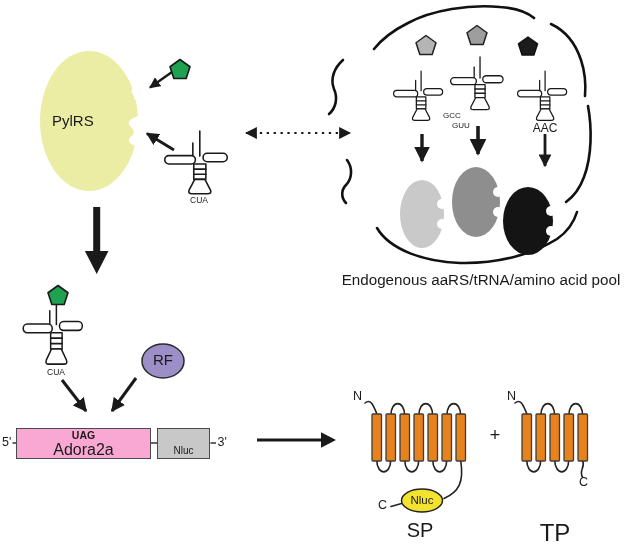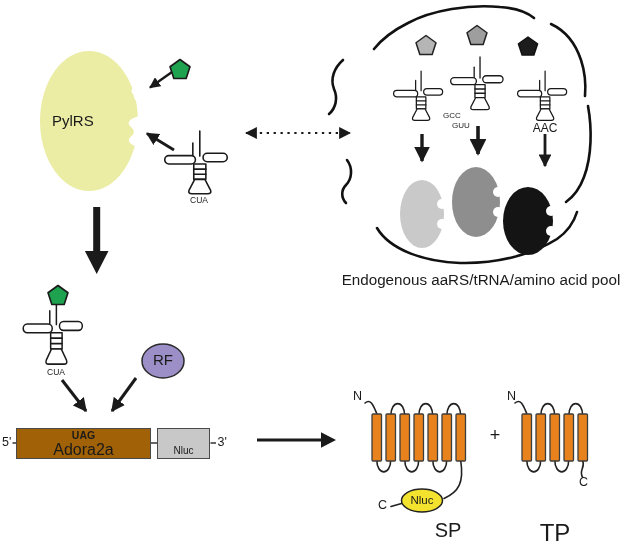--- a/index.html
+++ b/index.html
@@ -8,21 +8,21 @@
     font-family:"Liberation Sans",sans-serif;color:#1a1a1a;
   }
   .stage svg.art{position:absolute;left:0;top:0;}
   .lbl{position:absolute;white-space:nowrap;line-height:1.05;}
   .ctr{transform:translateX(-50%);}
   .gene-box{
     position:absolute;top:428px;height:31px;box-sizing:border-box;
     border:1.5px solid #4a4a4a;display:flex;flex-direction:column;
     align-items:center;justify-content:center;
   }
-  .box-adora{left:16px;width:135px;background:#a16207;}
+  .box-adora{left:16px;width:135px;background:#f9a8d4;}
   .box-nluc{left:157px;width:53px;background:#c8c8c8;justify-content:flex-end;padding-bottom:2px;}
   .t-uag{font-size:10.5px;font-weight:bold;}
   .t-adora{font-size:16px;}
   .t-nlucbox{font-size:10px;}
 </style>
 </head>
 <body>
 
 <div class="stage">
 
@@ -172,21 +172,21 @@
     <span class="t-adora">Adora2a</span>
   </div>
   <div class="gene-box box-nluc">
     <span class="t-nlucbox">Nluc</span>
   </div>
   <span class="lbl" style="left:217.5px;top:436px;font-size:12.5px;">3'</span>
 
   <span class="lbl" style="left:353px;top:390px;font-size:12.5px;">N</span>
   <span class="lbl" style="left:378px;top:499px;font-size:12.5px;">C</span>
   <span class="lbl ctr" style="left:422px;top:493.5px;font-size:11.5px;">Nluc</span>
-  <span class="lbl ctr" style="left:420px;top:520px;font-size:20px;margin-left:28px;">SP</span>
+  <span class="lbl ctr" style="left:420px;top:520px;font-size:20px;">SP</span>
 
   <span class="lbl ctr" style="left:495px;top:426px;font-size:18px;">+</span>
 
   <span class="lbl" style="left:507px;top:390px;font-size:12.5px;">N</span>
   <span class="lbl" style="left:579px;top:476px;font-size:12.5px;">C</span>
   <span class="lbl ctr" style="left:555px;top:520px;font-size:24px;">TP</span>
 
 </div>
 
 </body></html>

